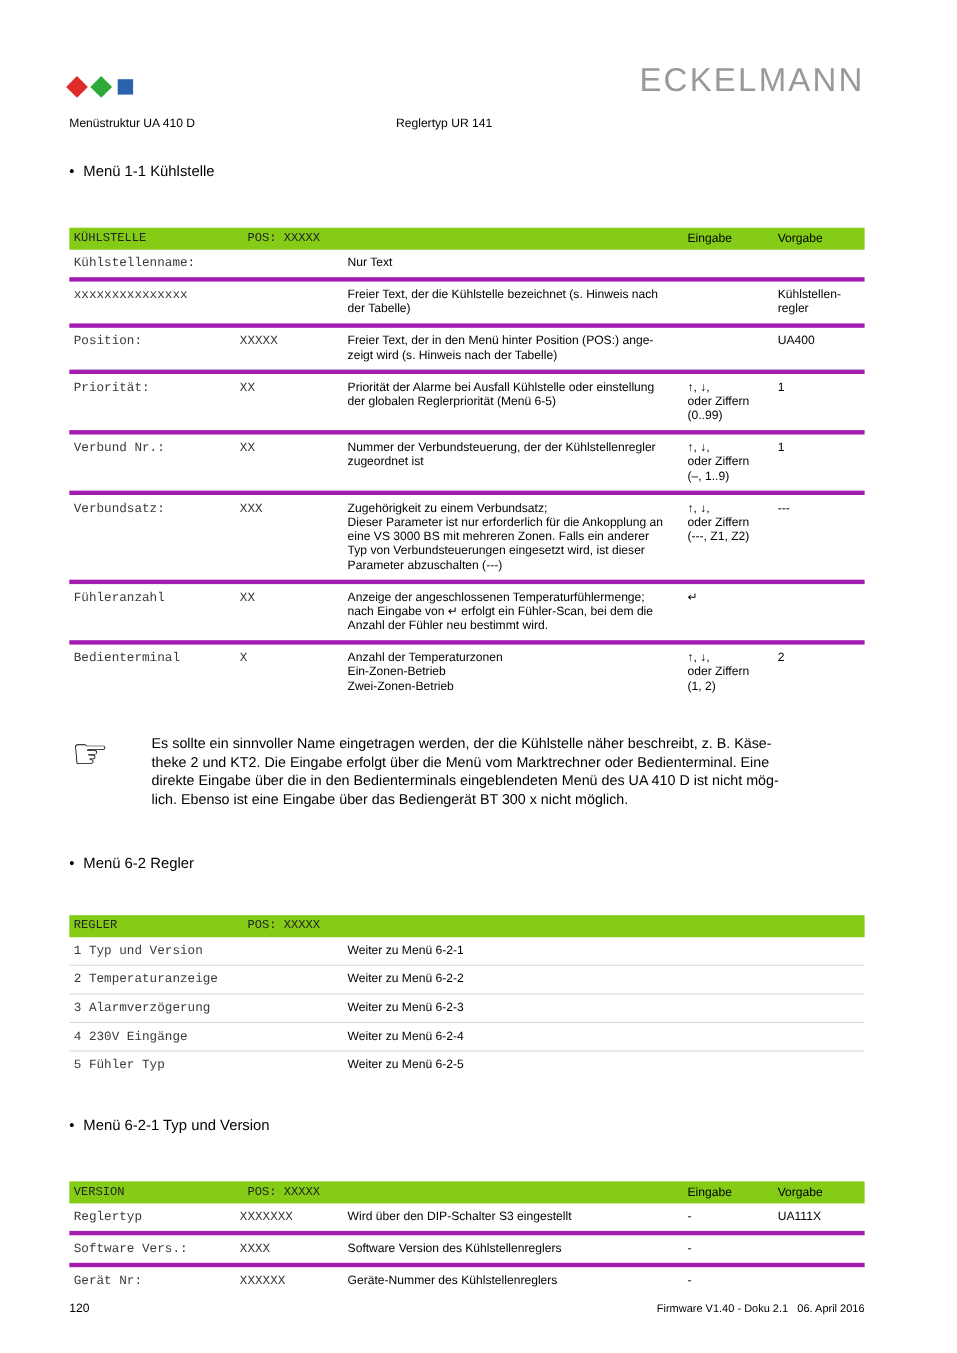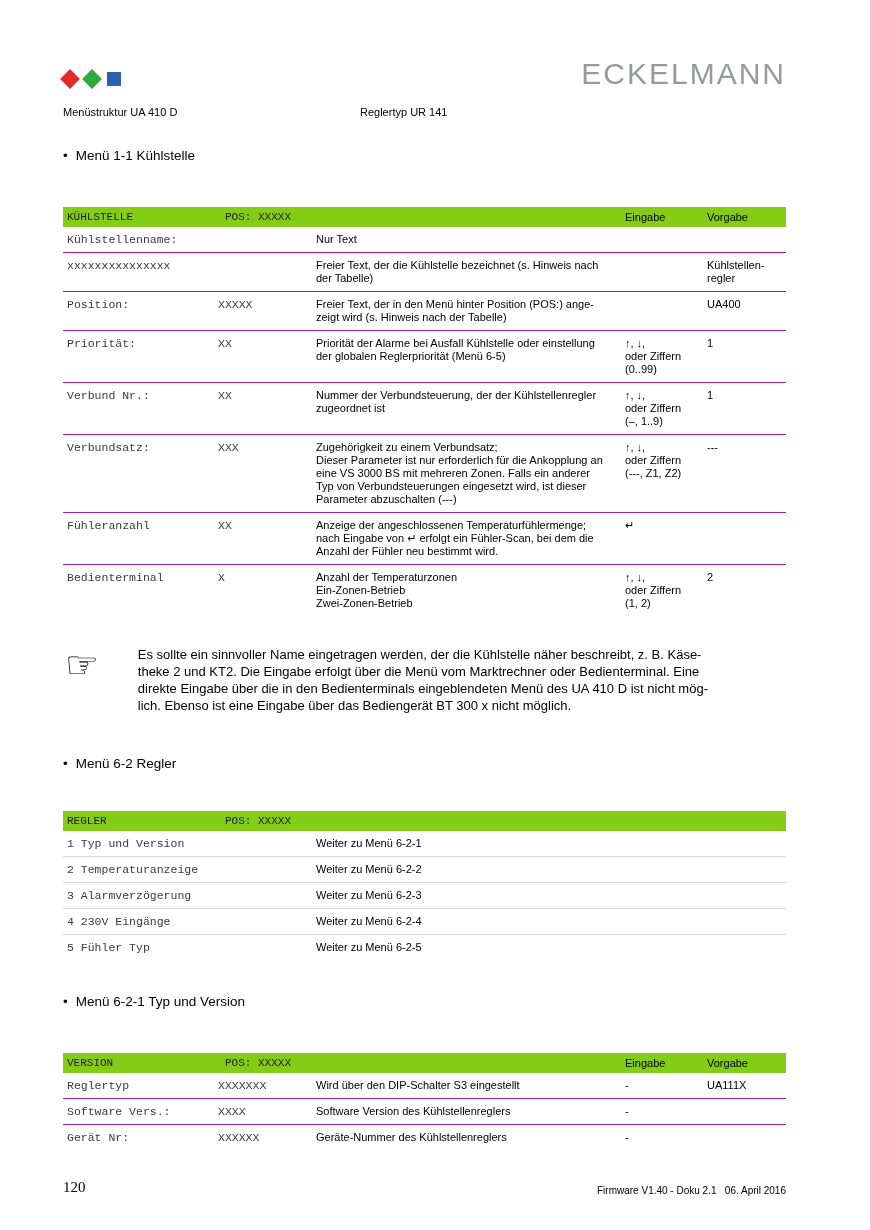--- a/index.html
+++ b/index.html
@@ -41,21 +41,21 @@
   .t1 { margin-top: 44px; }
   .t2 { margin-top: 40px; }
   .t3 { margin-top: 44px; }
   .thead {
     display: grid; grid-template-columns: 162px 1fr 82px 79px;
     background: #84cc16; padding: 4px 0; font-size: 11px; align-items: center;
   }
   .thead .h1 { padding-left: 4px; }
   .trow {
     display: grid; grid-template-columns: 155px 80px 327px 82px 79px;
-    padding: 6px 0; border-bottom: 1px solid #a21caf;
+    padding: 6px 0; border-bottom: 4px solid #a21caf;
     font-size: 11px; line-height: 13px; align-items: start;
   }
   .trow:last-child { border-bottom: none; }
   .trow2 {
     display: grid; grid-template-columns: 253px 1fr;
     padding: 6px 0; border-bottom: 1px solid #dadada;
     font-size: 11px; line-height: 13px;
   }
   .trow2:last-child { border-bottom: none; }
   .c1 { padding-left: 4px; color: #3a3a3a; }
@@ -68,21 +68,21 @@
   
   .note { display: flex; margin-top: 30px; }
   .note-icon { width: 75px; font-size: 38px; line-height: 1; padding-left: 2px; }
   .note-text { font-size: 13px; line-height: 17px; width: 650px; }
 
   
   .footer {
     position: absolute; left: 63px; right: 84px; bottom: 34px;
     display: flex; justify-content: space-between; align-items: flex-end;
   }
-  .footer .pg { font-size: 15px; font-family: Liberation Serif, serif; }
+  .footer .pg { font-size: 11px; }
   .footer .fr { font-size: 10px; white-space: pre; }
 </style>
 </head>
 <body>
 
 <div class="page">
 
   <div class="topbar">
     <div class="logo-shapes">
       <span class="shape diamond shape-red"></span>

